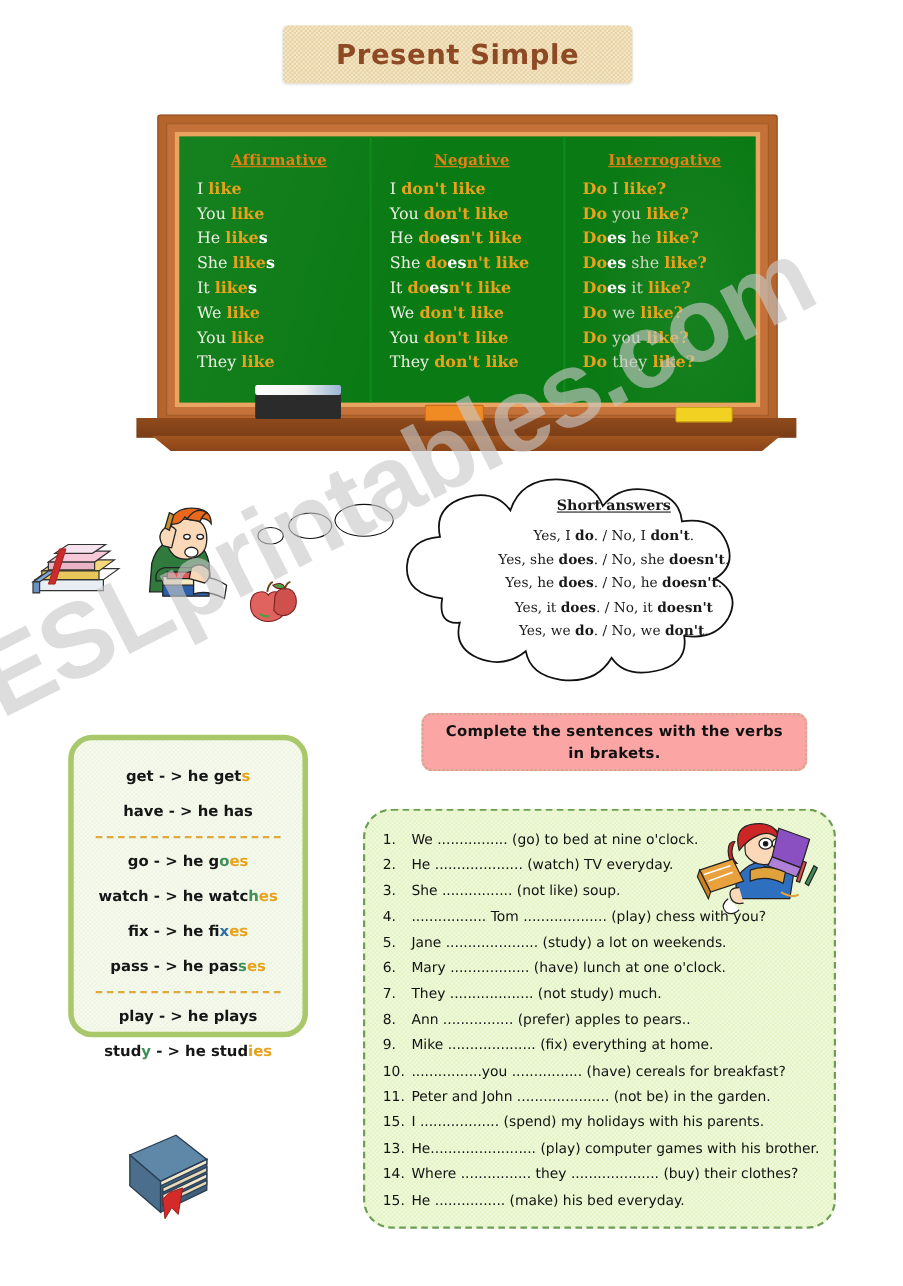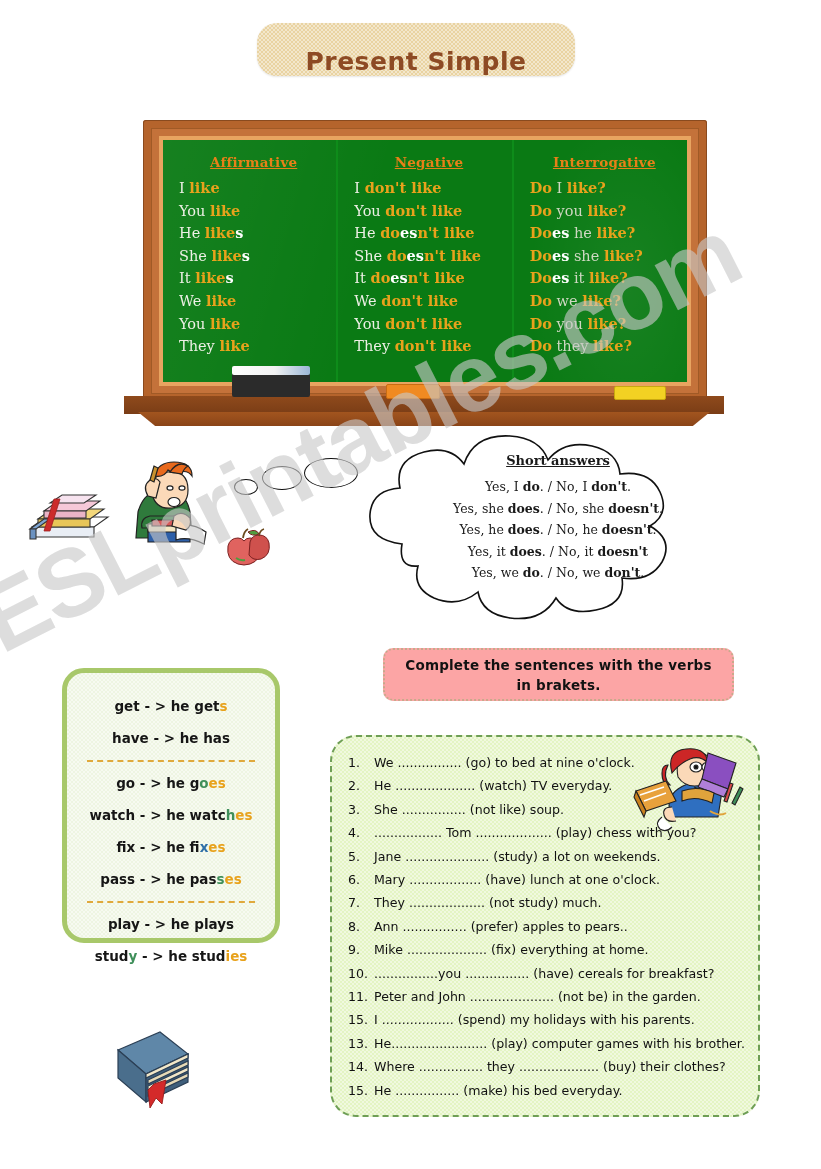--- a/index.html
+++ b/index.html
@@ -15,36 +15,36 @@
     font-family:"Liberation Sans", sans-serif;
     font-size:96px;font-weight:bold;color:#c9c9c9;opacity:.62;
     transform:rotate(-27deg);transform-origin:left center;
     white-space:nowrap;pointer-events:none;z-index:40;
     letter-spacing:-2px;
   }
 
   
   .title-box{
     position:absolute;left:257px;top:23px;width:318px;height:53px;
-    border-radius:20px;
+    border-radius:5px;
     background:#e9d3a2;
     background-image:
       linear-gradient(45deg,rgba(255,255,255,.45) 25%,transparent 25%,transparent 75%,rgba(255,255,255,.45) 75%),
       linear-gradient(45deg,rgba(255,255,255,.45) 25%,transparent 25%,transparent 75%,rgba(255,255,255,.45) 75%);
     background-size:4px 4px;background-position:0 0,2px 2px;
     box-shadow:0 1px 2px rgba(0,0,0,.10);
-    display:flex;align-items:flex-end;justify-content:center;
+    display:flex;align-items:center;justify-content:center;
   }
   .title-text{
     font-family:"DejaVu Sans", sans-serif;
     font-size:25px;font-weight:bold;color:#8d4a24;letter-spacing:.5px;
   }
 
   
-  .board-wrap{position:absolute;left:124px;top:120px;width:600px;height:332px;}
+  .board-wrap{position:absolute;left:124px;top:104px;width:600px;height:332px;}
   .board-frame-outer{
     position:absolute;left:19px;top:0;width:564px;height:282px;
     background:#b5642c;border-radius:3px;
     box-shadow:inset 0 0 0 1px #8a4a1e;
   }
   .board-frame-mid{
     position:absolute;left:8px;top:8px;right:8px;bottom:8px;
     background:#c4723a;box-shadow:inset 0 0 0 1px #a05a26;
   }
   .board-frame-in{

